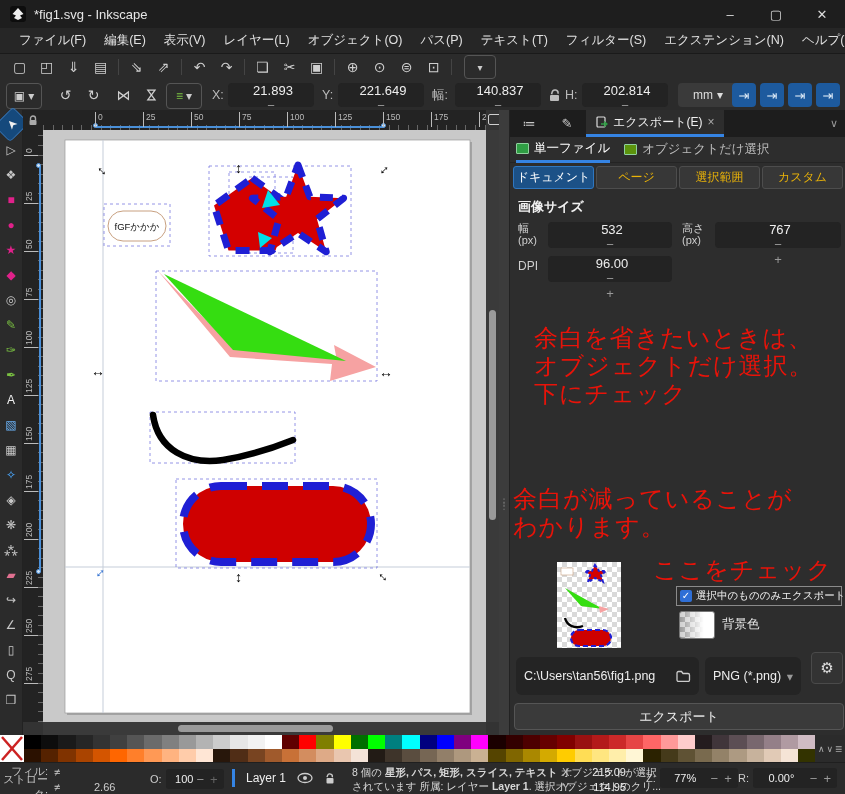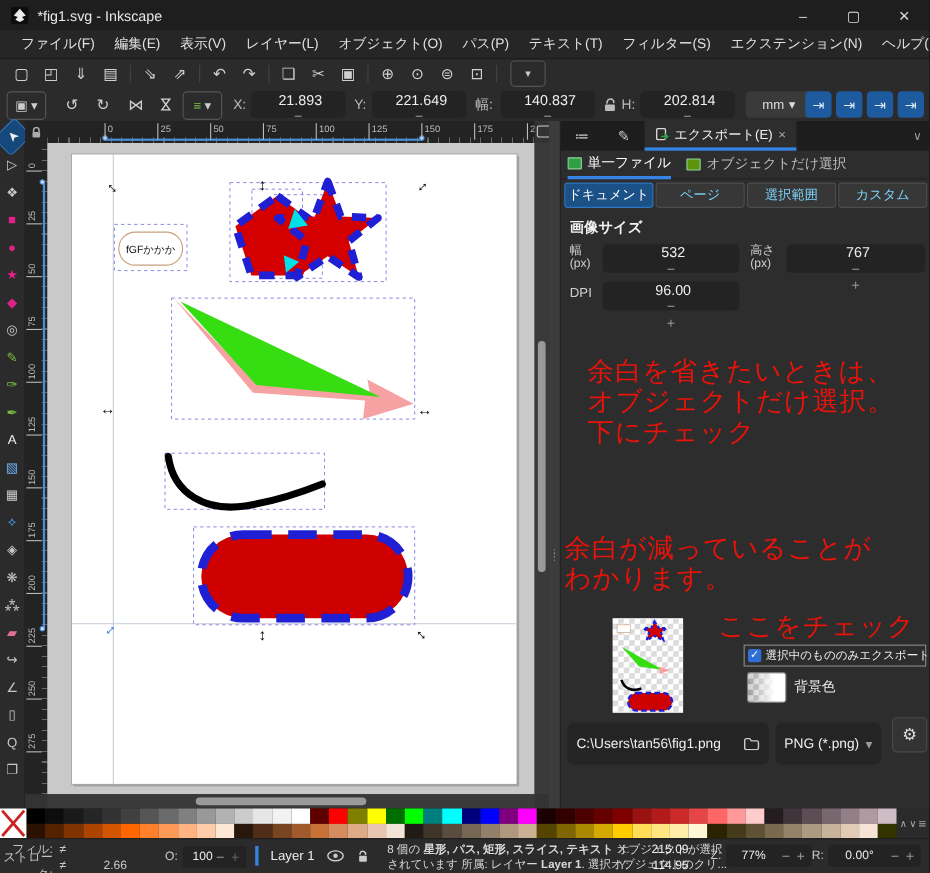--- a/index.html
+++ b/index.html
@@ -65,21 +65,21 @@
   #ptabs{position:absolute;left:0;top:0;width:336px;height:27px;background:#1d1d1d;display:flex;align-items:center;}
   .ptab-ico{width:38px;text-align:center;font-size:13px;color:#c8c8c8;}
   .ptab{height:27px;display:flex;align-items:center;gap:5px;padding:0 10px;background:#2d2d2d;border-bottom:3px solid #3584e4;box-sizing:border-box;font-size:12px;color:#f0f0f0;}
   .ptab .close{color:#aaa;font-size:12px;}
   .ptab-chev{margin-left:auto;margin-right:8px;color:#999;font-size:11px;}
   #subtabs{position:absolute;left:0;top:27px;width:336px;height:26px;display:flex;align-items:center;padding-left:6px;box-sizing:border-box;gap:14px;border-bottom:1px solid #242424;}
   .subtab{display:flex;align-items:center;gap:5px;font-size:12.5px;height:26px;box-sizing:border-box;color:#bdbdbd;}
   .subtab.active{color:#fff;border-bottom:3px solid #3584e4;}
   .mini-img{width:11px;height:9px;background:#2f9e44;border:1px solid #8fd19e;border-radius:1px;}
   #modebtns{position:absolute;left:3px;top:56px;width:330px;height:23px;display:flex;gap:2px;}
-  .modebtn{flex:1;display:flex;align-items:center;justify-content:center;font-size:12px;color:#7dd3fc;background:#373737;border:1px solid #4d4d4d;border-radius:3px;}
+  .modebtn{flex:1;display:flex;align-items:center;justify-content:center;font-size:12px;color:#eab308;background:#373737;border:1px solid #4d4d4d;border-radius:3px;}
   .modebtn.active{background:#1c5187;border-color:#2f77c0;color:#fff;}
   #imgsize{position:absolute;left:8px;top:88px;font-size:13px;font-weight:bold;color:#f2f2f2;}
   .dim2{position:absolute;font-size:11px;color:#cfcfcf;line-height:12px;}
   .pfield{position:absolute;height:26px;}
   #note1,#note2,#note3{position:absolute;font-size:24px;line-height:28px;letter-spacing:1px;white-space:nowrap;}
   #thumb{position:absolute;left:47px;top:452px;width:64px;height:86px;
      background:#fff;
      background-image:linear-gradient(45deg,#d9d9d9 25%,transparent 25%,transparent 75%,#d9d9d9 75%),linear-gradient(45deg,#d9d9d9 25%,transparent 25%,transparent 75%,#d9d9d9 75%);
      background-size:10px 10px;background-position:0 0,5px 5px;}
   #checkrow{position:absolute;left:166px;top:476px;width:166px;height:20px;border:1px solid #8a8a8a;display:flex;align-items:center;gap:4px;padding:0 3px;box-sizing:border-box;}
@@ -453,20 +453,21 @@
         <span class="val">C:\Users\tan56\fig1.png</span>
         <svg width="15" height="12">
             <path d="M1 3 a1.5 1.5 0 0 1 1.5-1.5 h3 l1.5 2 h5 a1.5 1.5 0 0 1 1.5 1.5 v5 a1.5 1.5 0 0 1 -1.5 1.5 h-9.5 a1.5 1.5 0 0 1 -1.5 -1.5 Z" fill="none" stroke="#ccc" stroke-width="1.3"></path>
           </svg>
       </div>
       <div id="fmtfield">
         <span>PNG (*.png)</span>
         <span style="color:#999;">▾</span>
       </div>
       <div id="gearbtn">⚙</div>
+      <div id="exportbtn">エクスポート</div>
     </div>
   </div>
 
   <div id="palettebar">
     <div id="noColor">
       <svg width="24" height="27">
           <line x1="2" y1="2" x2="22" y2="25" stroke="#cc2222" stroke-width="2.5"></line>
           <line x1="22" y1="2" x2="2" y2="25" stroke="#cc2222" stroke-width="2.5"></line>
         </svg>
     </div>

